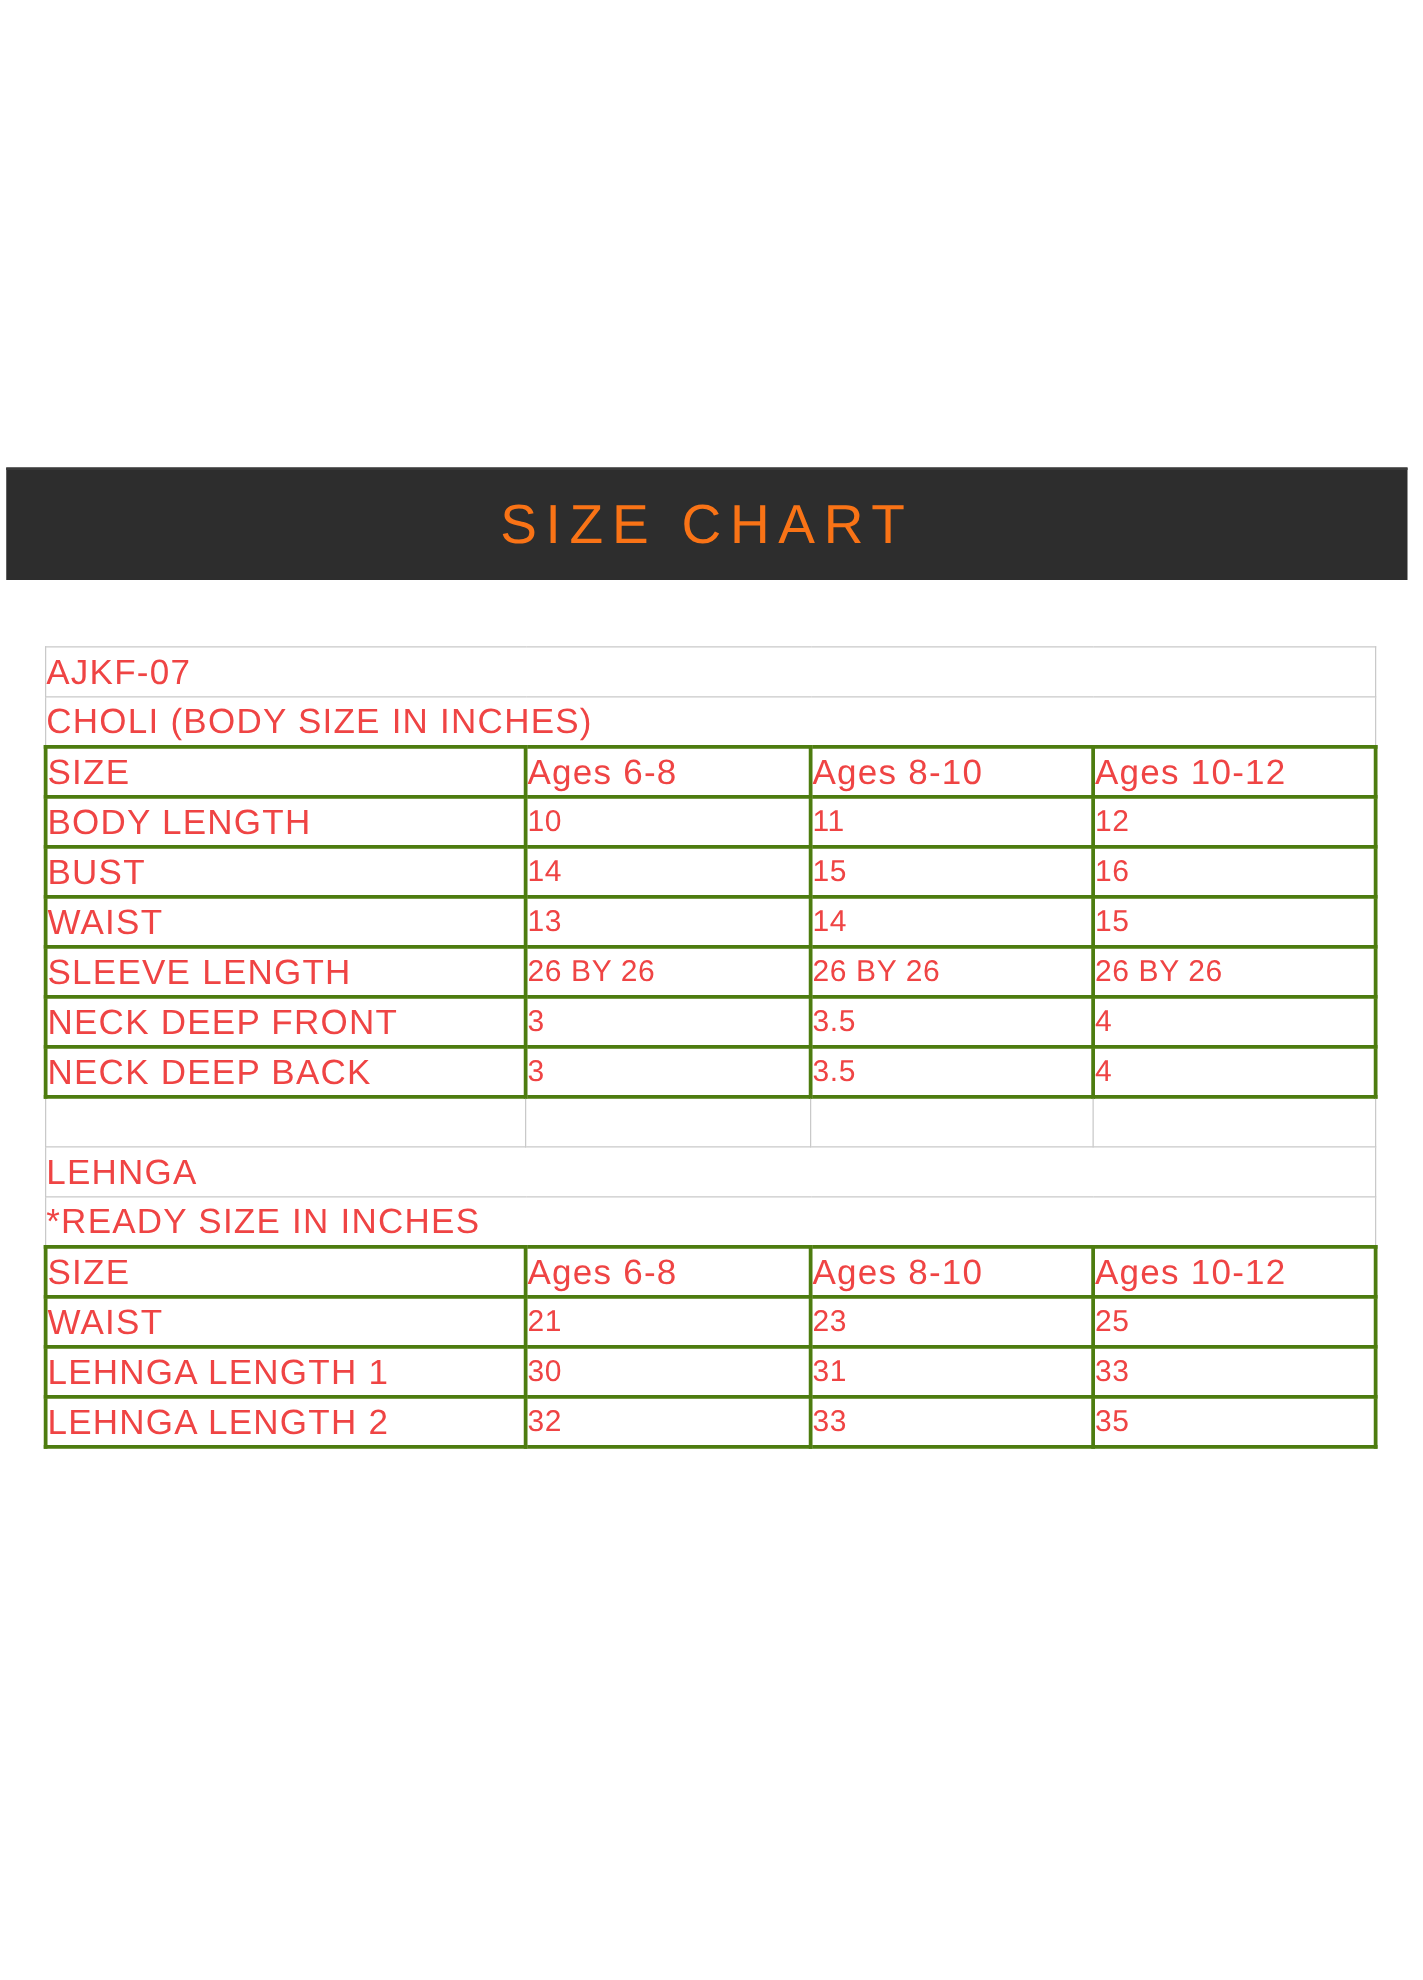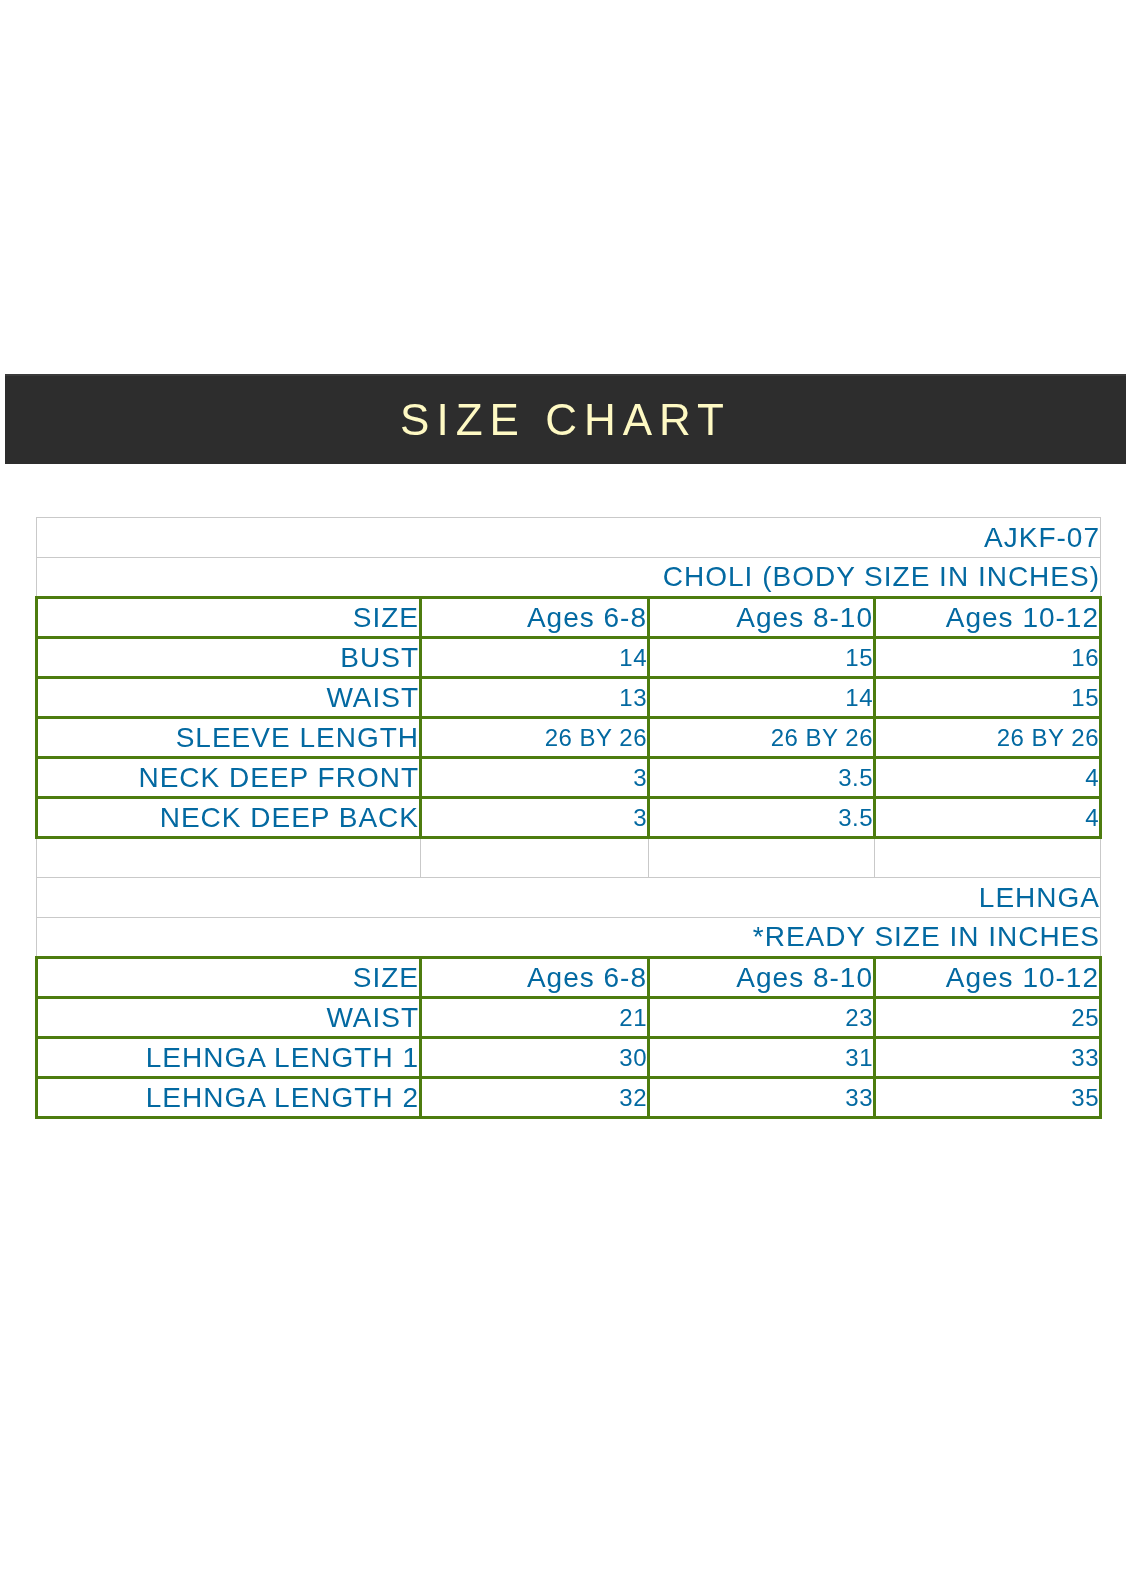--- a/index.html
+++ b/index.html
@@ -22,47 +22,47 @@
     background: #2d2d2d;
     display: flex;
     align-items: center;
     justify-content: center;
     border-top: 2px solid #3a3a3a;
   }
   .banner-title {
     font-size: 44px;
     font-weight: 300;
     letter-spacing: 7px;
-    color: #fef9c3;
+    color: #f97316;
   }
 
   
   .size-table-wrap {
     position: absolute;
     top: 517px;
     left: 35px;
   }
   table.size-table {
     border-collapse: collapse;
     table-layout: fixed;
     width: 1064px;
   }
   col.c1 { width: 384px; }
   col.c2 { width: 228px; }
   col.c3 { width: 226px; }
   col.c4 { width: 226px; }
 
   td {
     height: 40px;
-    text-align: right;
+    text-align: left;
     vertical-align: middle;
     padding: 0;
     font-size: 28px;
     letter-spacing: 1px;
-    color: #0369a1;
+    color: #ef4444;
     overflow: hidden;
     white-space: nowrap;
   }
 
   
   tr.gray-row td,
   tr.spacer-row td {
     border: 1px solid #c9c9c9;
     font-size: 28px;
   }
@@ -107,20 +107,26 @@
       <td colspan="4">CHOLI (BODY SIZE IN INCHES)</td>
     </tr>
 
     <tr class="grid-row">
       <td>SIZE</td>
       <td>Ages 6-8</td>
       <td>Ages 8-10</td>
       <td>Ages 10-12</td>
     </tr>
 
+    <tr class="grid-row">
+      <td>BODY LENGTH</td>
+      <td class="value-cell">10</td>
+      <td class="value-cell">11</td>
+      <td class="value-cell">12</td>
+    </tr>
     <tr class="grid-row">
       <td>BUST</td>
       <td class="value-cell">14</td>
       <td class="value-cell">15</td>
       <td class="value-cell">16</td>
     </tr>
     <tr class="grid-row">
       <td>WAIST</td>
       <td class="value-cell">13</td>
       <td class="value-cell">14</td>

